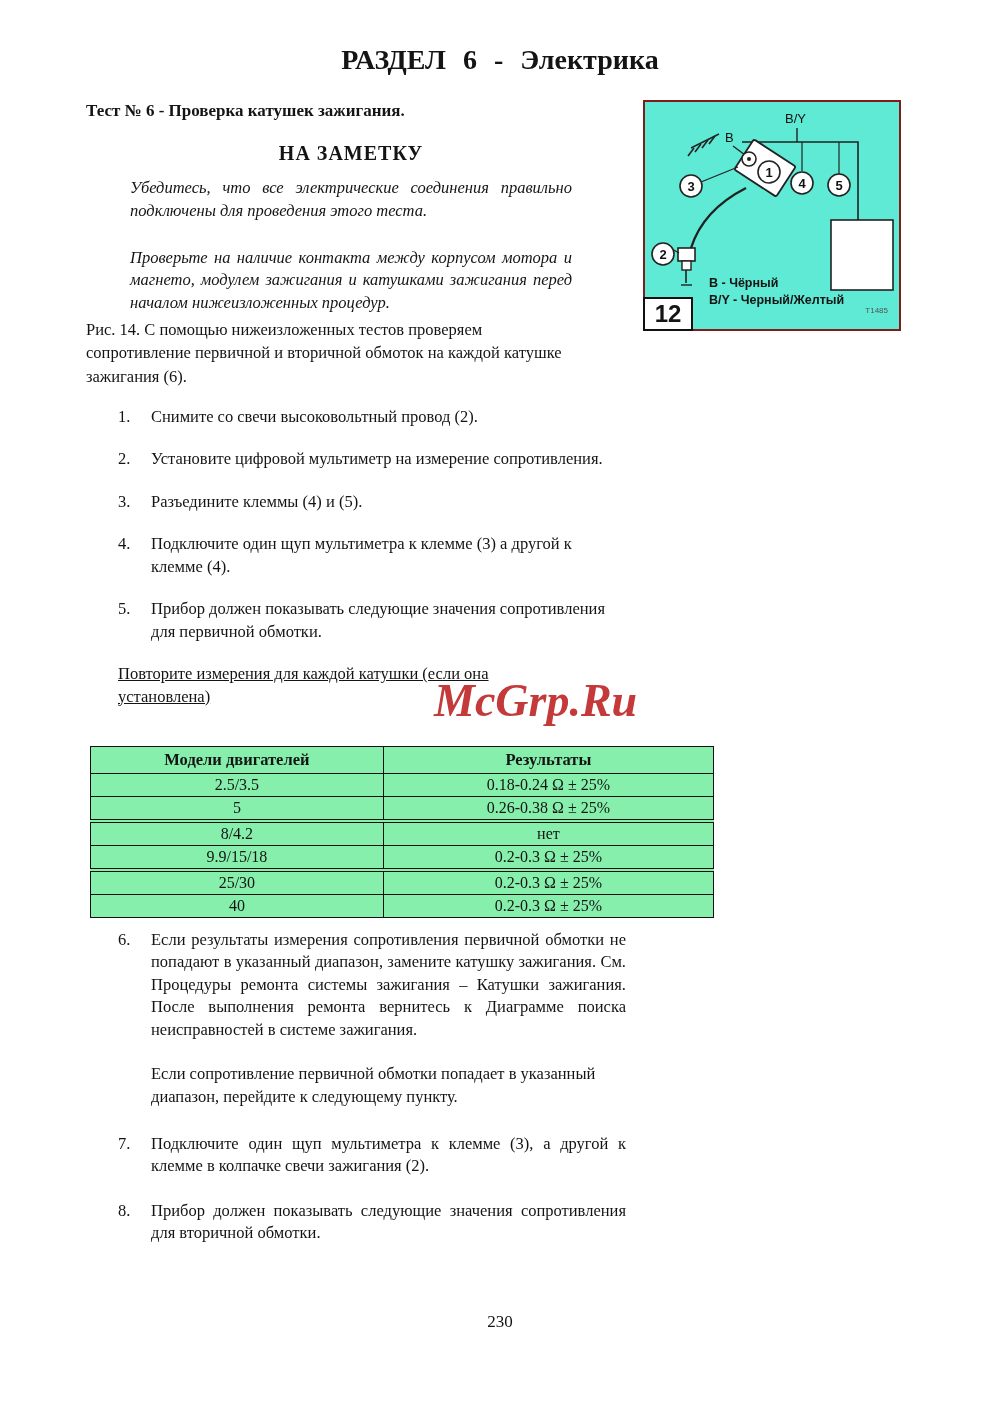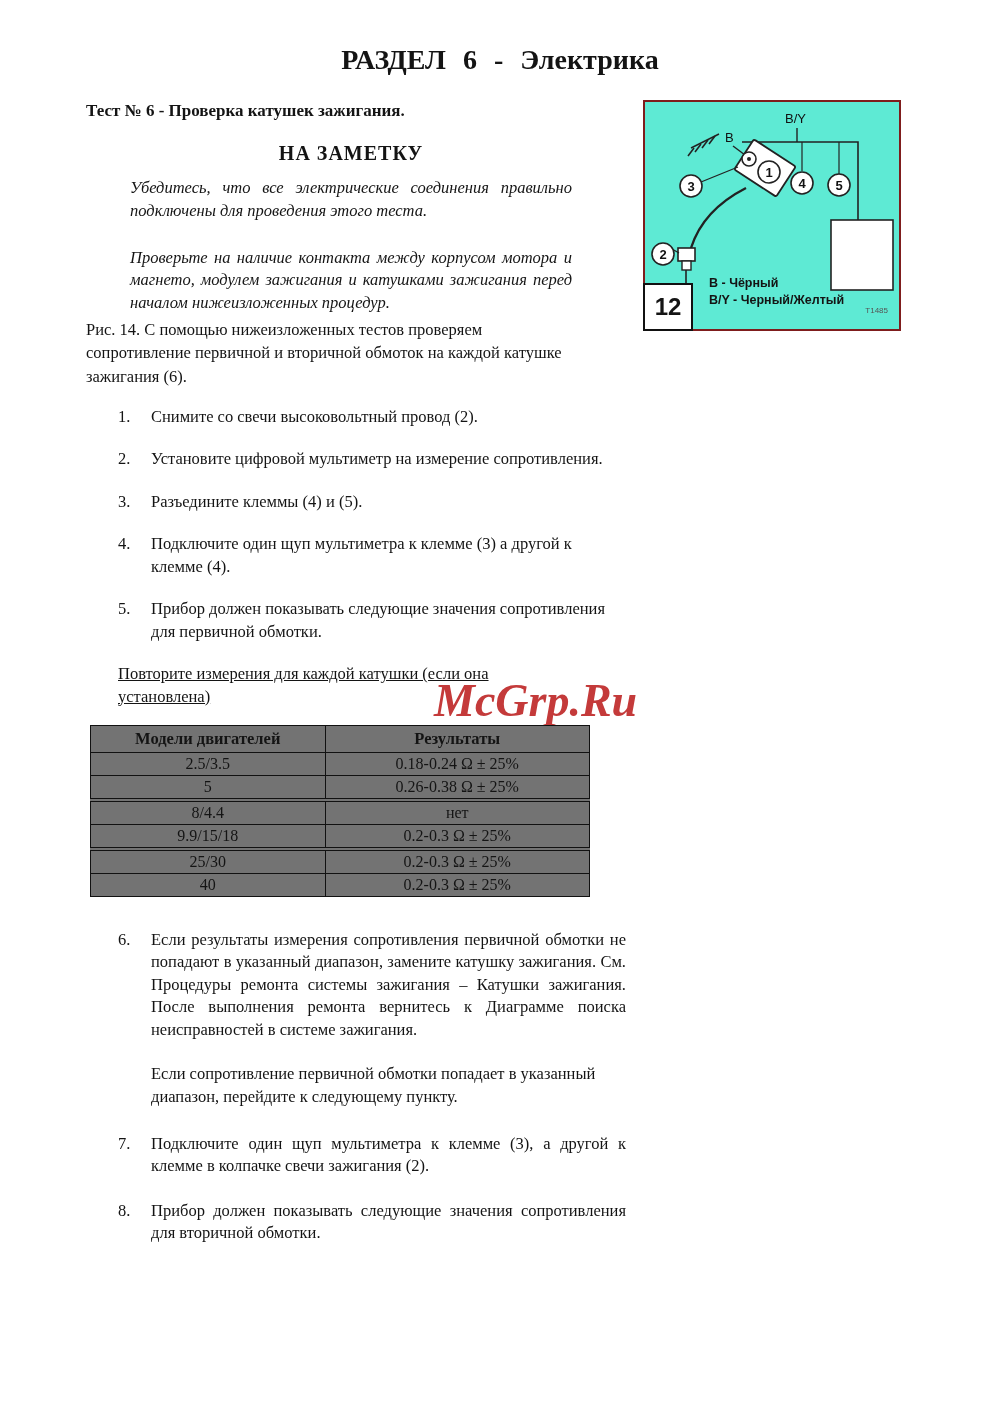--- a/index.html
+++ b/index.html
@@ -33,21 +33,21 @@
   .figure svg { position:absolute; left:0; top:0; }
   .figure-legend {
     position:absolute; left:64px; bottom:20px;
     font-family:"Liberation Sans", sans-serif; font-size:12.5px; line-height:1.35; font-weight:600;
   }
   .figure-ref {
     position:absolute; right:11px; bottom:14px;
     font-family:"Liberation Sans", sans-serif; font-size:8px; color:#555;
   }
   .figure-corner {
-    position:absolute; left:-2px; bottom:-2px; width:50px; height:48px;
+    position:absolute; left:-2px; bottom:-2px; width:50px; height:34px;
     border:2.5px solid #111; background:#fff;
     display:flex; align-items:center; justify-content:center;
     font-family:"Liberation Sans", sans-serif; font-size:24px; font-weight:bold;
   }
 
   .caption { position:absolute; left:86px; top:318px; width:492px; font-size:16.5px; line-height:1.42; }
 
   .steps { position:absolute; left:118px; top:406px; width:508px; list-style:none; }
   .step { display:flex; margin-bottom:20px; font-size:16.5px; line-height:1.36; }
   .step-num { width:33px; flex:none; }
@@ -56,22 +56,22 @@
   .repeat-note { font-size:16.5px; line-height:1.36; width:440px;text-decoration:underline; }
 
   .watermark {
     position:absolute; left:392px; top:674px;
     font-size:46px; font-weight:bold; font-style:italic;
     color:#c43a3a;
     margin-left:42px;
   }
 
   .res-table {
-    position:absolute; left:90px; top:725px; width:500px;
-    border-collapse:collapse; font-size:16px; background:#737373;
+    position:absolute; left:90px; top:746px; width:624px;
+    border-collapse:collapse; font-size:16px; background:#86efac;
   }
   .res-table th, .res-table td { border:1.6px solid #111; text-align:center; padding:2px 0; }
   .res-table th { font-size:16.5px; font-weight:bold; padding:3px 4px; }
   .res-table col.c1 { width:47%; }
   .res-table tbody tr:nth-child(3) td,
   .res-table tbody tr:nth-child(5) td { border-top:4px double #111; }
 
   .steps2 { position:absolute; left:118px; top:929px; width:508px; list-style:none; }
   .steps2 .step { margin-bottom:22px; }
   .sub-para { margin-left:33px; margin-bottom:24px; font-size:16.5px; line-height:1.38; width:475px; }
@@ -195,21 +195,21 @@
     <tbody>
       <tr>
         <td>2.5/3.5</td>
         <td>0.18-0.24 Ω ± 25%</td>
       </tr>
       <tr>
         <td>5</td>
         <td>0.26-0.38 Ω ± 25%</td>
       </tr>
       <tr>
-        <td>8/4.4</td>
+        <td>8/4.2</td>
         <td>нет</td>
       </tr>
       <tr>
         <td>9.9/15/18</td>
         <td>0.2-0.3 Ω ± 25%</td>
       </tr>
       <tr>
         <td>25/30</td>
         <td>0.2-0.3 Ω ± 25%</td>
       </tr>
@@ -229,14 +229,15 @@
     <li class="step">
       <span class="step-num">7.</span>
       <span class="step-text justify">Подключите  один щуп мультиметра к клемме (3), а другой к клемме в колпачке свечи зажигания (2).</span>
     </li>
     <li class="step">
       <span class="step-num">8.</span>
       <span class="step-text justify">Прибор должен показывать следующие значения сопротивления для вторичной обмотки.</span>
     </li>
   </ol>
 
+  <div class="page-number">230</div>
 
 </div>
 
 </body></html>

